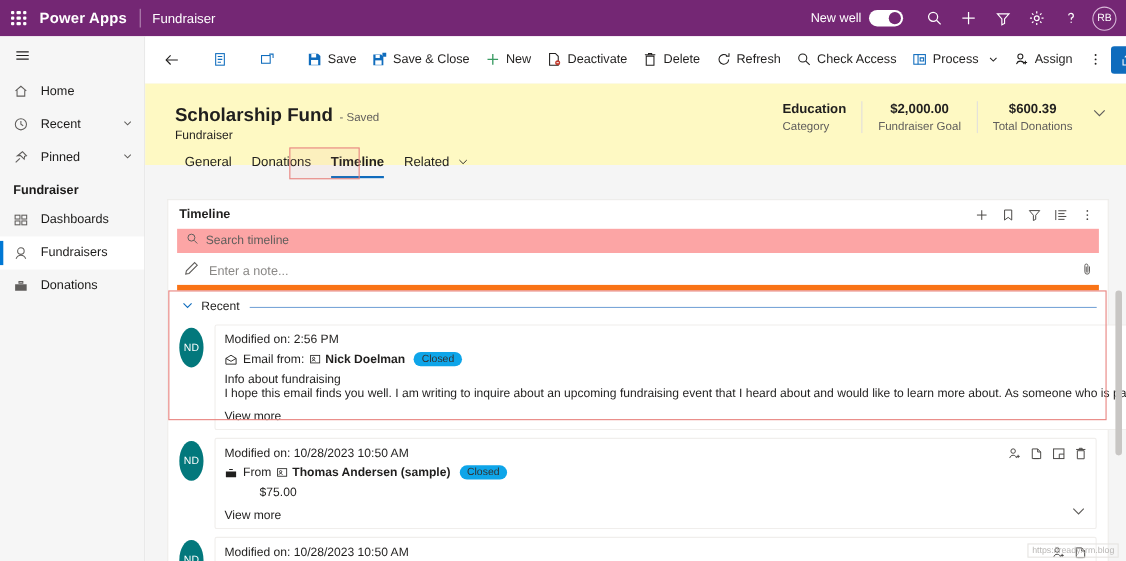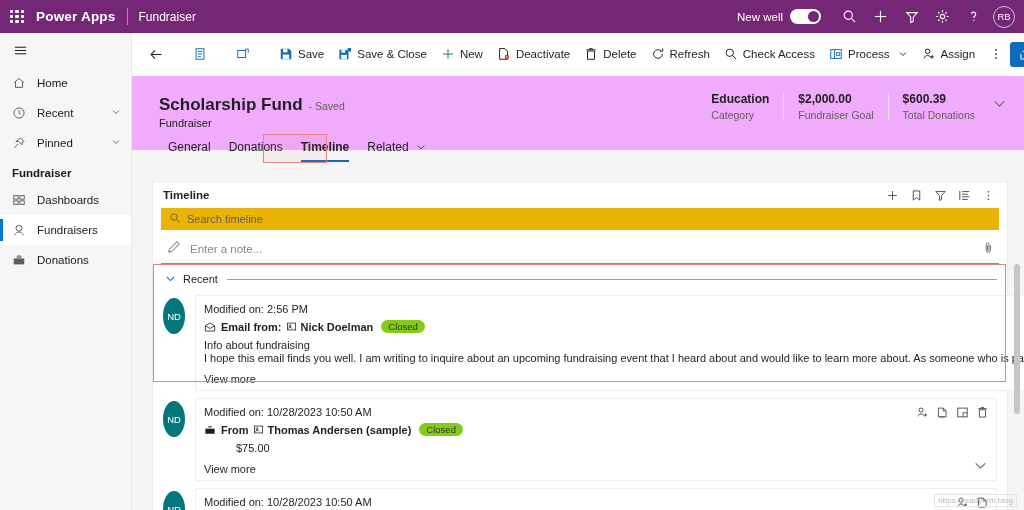--- a/index.html
+++ b/index.html
@@ -65,29 +65,29 @@
   .cmdbtn .ci { margin-right: 5px; display: flex; align-items: center; }
   .cmdsep { width: 1px; height: 18px; background: #e1dfdd; margin: 0 5px; }
   .sharebtn { margin-left: auto; margin-right: 11px; display:flex; align-items:center;
      background: #0f6cbd; color: #fff; height: 25px; border-radius: 3px; padding: 0 9px;
      font-size: 11.5px; cursor: pointer; }
   .sharebtn .ci { margin-right: 5px; display:flex; }
 
   
   .formwrap { position: absolute; left: 132px; top: 76px; width: 892px; height: 434px;
      background: #f5f5f5; }
-  .formhead { position: relative; height: 74px; background: #f0abfc; text-decoration: underline; }
+  .formhead { position: relative; height: 74px; background: #fef9c3; text-decoration: underline; }
   .rectitle { position: absolute; left: 27px; top: 19px; display: flex; align-items: baseline; }
   .rectitle .rname { font-size: 17px; font-weight: bold; color: #201f1e; }
   .rectitle .rsaved { font-size: 10.5px; color: #605e5c; margin-left: 6px; }
   .recsub { position: absolute; left: 27px; top: 41px; font-size: 11px; color: #201f1e; }
   .headfields { position: absolute; right: 18px; top: 16px; display: flex; align-items: flex-start; }
   .hfield { padding: 0 14px; border-right: 1px solid #e1dfdd; }
   .hfield:last-of-type { border-right: none; }
-  .hfield .hv { font-size: 12px; font-weight: bold; color: #201f1e; }
+  .hfield .hv { font-size: 12px; font-weight: bold; color: #201f1e; text-align: center; }
   .hfield .hl { font-size: 10.5px; color: #605e5c; margin-top: 3px; }
   .headchev { margin-left: 4px; margin-top: 4px; cursor: pointer; }
 
   
   .tabsrow { position: absolute; left: 0; top: 56px; height: 30px; display: flex;
      align-items: center; padding-left: 27px; }
   .tab { font-size: 12px; color: #201f1e; padding: 0 9px; height: 29px; display: flex;
      align-items: center; cursor: pointer; position: relative; }
   .tab.active { font-weight: bold; }
   .tab.active .underline { position: absolute; left: 9px; right: 9px; bottom: 0px; height: 2px;
@@ -97,26 +97,26 @@
 
   
   .tlpanel { position: absolute; left: 152px; top: 181px; width: 856px; height: 329px;
      background: #ffffff; border: 1px solid #edebe9; border-bottom: none; }
   .tlhead { height: 26px; display: flex; align-items: center; padding: 0 8px 0 10px; }
   .tlhead .tltitle { font-size: 11.5px; font-weight: bold; color: #201f1e; }
   .tlhead .tlicons { margin-left: auto; display: flex; align-items: center; gap: 2px; }
   .tlicon { width: 22px; height: 22px; display: flex; align-items: center; justify-content: center;
      cursor: pointer; }
 
-  .searchrow { margin: 0 8px; height: 22px; background: #eab308; display: flex; align-items: center;
+  .searchrow { margin: 0 8px; height: 22px; background: #fca5a5; display: flex; align-items: center;
      padding-left: 8px; cursor: text; }
   .searchrow .stext { font-size: 11px; color: #605e5c; margin-left: 6px; }
 
   .noterow { margin: 4px 8px 0 8px; height: 30px; display: flex; align-items: center;
-     border-bottom: 1px solid #f97316; padding-left: 6px; justify-content: space-between; }
+     border-bottom: 5px solid #f97316; padding-left: 6px; justify-content: space-between; }
   .noterow .ntext { font-size: 11.5px; color: #8a8886; margin-left: 9px; }
   .noterow .clip { margin-left: auto; margin-right: 4px; cursor: pointer; }
 
   
   .recentbox { position: absolute; left: 153px; top: 264px; width: 853px; height: 118px;
      border: 1.5px solid #e8837f; pointer-events: none; z-index: 5; }
   .recentrow { display: flex; align-items: center; padding: 0 10px 0 12px; height: 18px;
      margin-top: 6px; }
   .recentrow .rlabel { font-size: 11px; color: #201f1e; margin: 0 9px 0 7px; }
   .recentrow .rline { flex: 1; height: 1px; background: #7aa6d8; }
@@ -124,24 +124,24 @@
   
   .tlitem { display: flex; padding: 7px 10px 0 10px; }
   .av { width: 22px; height: 36px; border-radius: 50%; background: #03787c; color: #fff;
      font-size: 9.5px; display: flex; align-items: center; justify-content: center;
      margin-top: 3px; flex: 0 0 22px; }
   .card { flex: 1; margin-left: 10px; border: 1px solid #f0eeec; border-radius: 2px;
      padding: 7px 8px 5px 8px; position: relative; background: #fff; }
   .card .modline { font-size: 11px; color: #201f1e; }
   .card .subjline { display: flex; align-items: center; margin-top: 5px; font-size: 11px; }
   .card .subjline .sico { margin-right: 5px; display: flex; }
-  .card .subjline .slabel { font-weight: bold; color: #201f1e; }
+  .card .subjline .slabel { font-weight: normal; color: #201f1e; }
   .card .subjline .pico { margin: 0 4px 0 4px; display: flex; }
   .card .subjline .pname { font-weight: bold; color: #201f1e; }
-  .badge { margin-left: 8px; background: #84cc16; color: #323130; font-size: 9.5px;
+  .badge { margin-left: 8px; background: #0ea5e9; color: #323130; font-size: 9.5px;
      border-radius: 9px; padding: 1px 7px; }
   .card .body1 { font-size: 11px; color: #201f1e; margin-top: 6px; }
   .card .body2 { font-size: 11px; color: #201f1e; margin-top: 1px; white-space: nowrap;
      overflow: hidden; text-overflow: clip; }
   .card .amount { font-size: 11px; color: #201f1e; margin-top: 6px; padding-left: 32px; }
   .card .viewmore { font-size: 11px; color: #201f1e; margin-top: 9px; cursor: pointer; }
   .cardicons { position: absolute; right: 7px; top: 7px; display: flex; align-items: center;
      gap: 7px; }
   .cardchev { position: absolute; right: 9px; bottom: 4px; cursor: pointer; }
   .icbtn { cursor: pointer; display: flex; }

